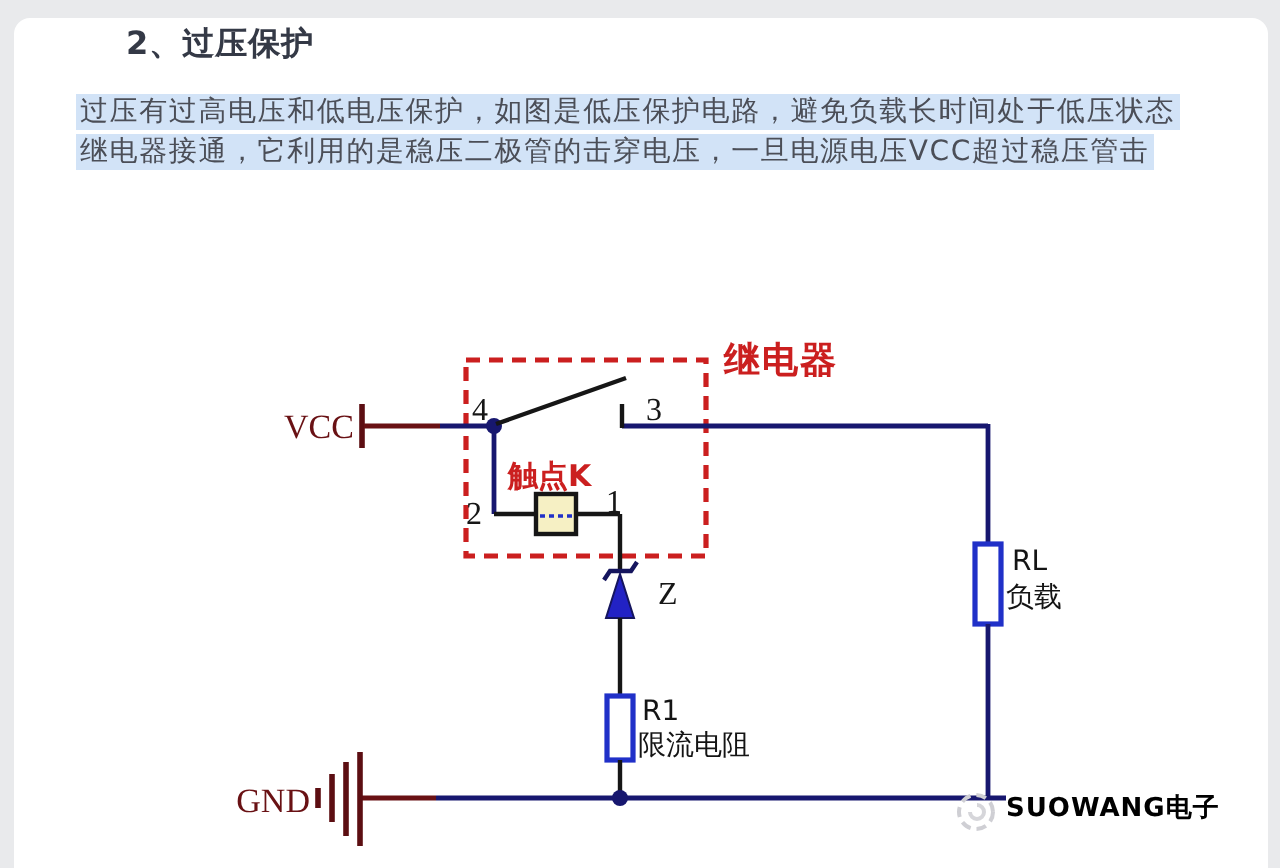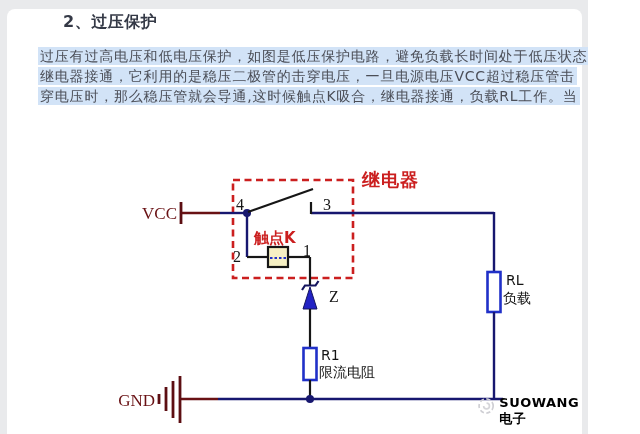--- a/index.html
+++ b/index.html
@@ -1,17 +1,17 @@
 <!DOCTYPE html>
 <html><head>
 <meta charset="utf-8">
 <style>
   html,body{margin:0;padding:0;}
   .stage{
-    position:relative;width:588px;height:434px;
+    position:relative;width:640px;height:434px;
     background:#e9eaec;overflow:hidden;
     font-family:"DejaVu Sans","Liberation Sans",sans-serif;
   }
   .card{
     position:absolute;left:7px;top:9px;right:6px;bottom:0;
     background:#ffffff;border-radius:8px 8px 0 0;
   }
   .page-title{
     position:absolute;left:63px;top:12px;
     font-size:16px;font-weight:bold;color:#343946;
@@ -52,21 +52,20 @@
 <body>
 
 <div class="stage">
   <div class="card"></div>
 
   <div class="page-title">2、过压保护</div>
 
   <div class="para">
     <div class="pline"><span class="hl">过压有过高电压和低电压保护，如图是低压保护电路，避免负载长时间处于低压状态</span></div>
     <div class="pline"><span class="hl">继电器接通，它利用的是稳压二极管的击穿电压，一旦电源电压VCC超过稳压管击</span></div>
-    <div class="pline"><span class="hl">穿电压时，那么稳压管就会导通,这时候触点K吸合，继电器接通，负载RL工作。当</span></div>
   </div>
 
   <svg class="circuit" viewBox="0 0 640 434">
 
     <rect class="relay-dash" x="233" y="180" width="120" height="98"></rect>
 
     <g>
       <text class="t-maroon" x="177" y="219" text-anchor="end">VCC</text>
       <line class="bar-maroon" x1="181" y1="202" x2="181" y2="224"></line>
     </g>

